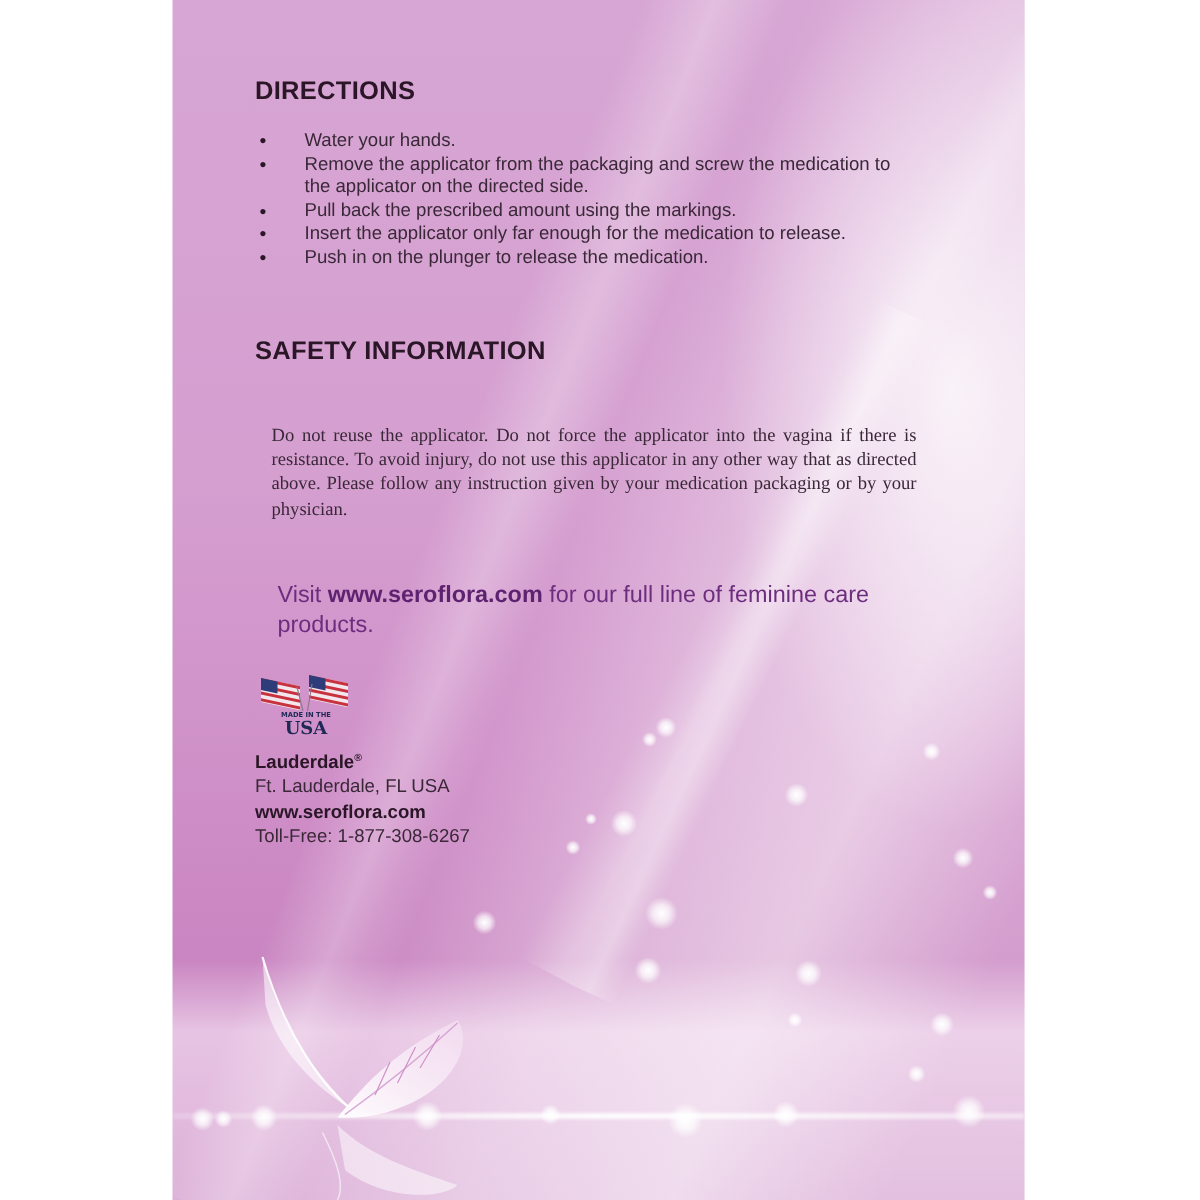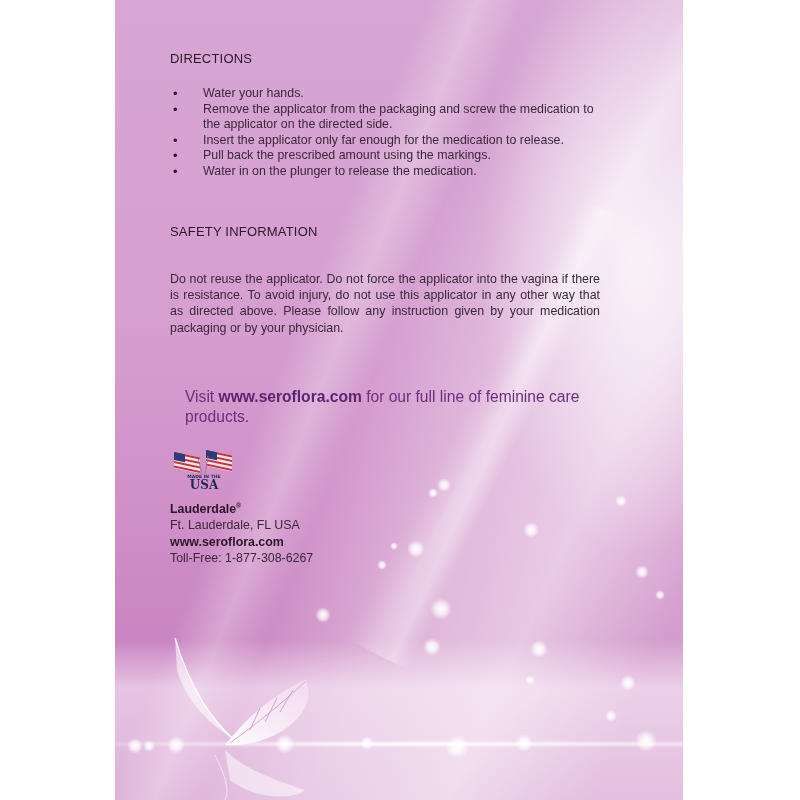--- a/index.html
+++ b/index.html
@@ -9,27 +9,27 @@
       background:
         radial-gradient(ellipse 220px 420px at 520px 260px, rgba(255,255,255,0.75), rgba(255,255,255,0) 70%),
         linear-gradient(115deg, rgba(255,255,255,0) 45%, rgba(255,255,255,0.35) 60%, rgba(255,255,255,0.55) 75%, rgba(255,255,255,0.2) 90%),
         linear-gradient(180deg, #d7a6d4 0%, #d59fd0 40%, #cf8fc8 65%, #c985c1 80%, #e7c4e3 86%, #dcb0d8 100%);
     }
     .beam { position:absolute; background:linear-gradient(90deg, rgba(255,255,255,0), rgba(255,255,255,0.5), rgba(255,255,255,0)); transform-origin:top left; }
     .sparkle { position:absolute; border-radius:50%; background:radial-gradient(circle, rgba(255,255,255,1) 0%, rgba(255,255,255,0.7) 35%, rgba(255,255,255,0) 70%); }
     .horizon { position:absolute; left:0; top:742px; width:568px; height:4px; background:linear-gradient(90deg, rgba(255,255,255,0.2), rgba(255,255,255,0.9), rgba(255,255,255,0.5)); filter:blur(1px); }
     .feather { position:absolute; }
     .content { position:absolute; left:55px; top:0; width:430px; color:#2a1a28; }
-    h2 { margin:0; font-size:13px; font-weight:400; color:#2a1626; letter-spacing:0.2px; }
+    h2 { margin:0; font-size:17px; font-weight:700; color:#2a1626; letter-spacing:0.2px; }
     .h-directions { position:absolute; top:51px; }
     .h-safety { position:absolute; top:224px; }
     ul.dir { position:absolute; top:86px; left:0; margin:0; padding:0; list-style:none; width:430px; }
     ul.dir li { position:relative; padding-left:33px; font-size:12.4px; line-height:15.6px; color:#3a2838; }
     ul.dir li::before { content:"•"; position:absolute; left:3px; top:0; font-size:13px; color:#2a1626; }
-    .safety { position:absolute; top:271px; left:0; width:430px; font-size:12.4px; line-height:16.2px; color:#3a2838; text-align:justify; margin:0; }
+    .safety { position:absolute; top:271px; left:0; width:430px; font-size:12.4px; line-height:16.2px; color:#3a2838; text-align:justify; margin:11px;font-family:Liberation Serif, serif; }
     .visit { position:absolute; top:372px; left:0; width:430px; font-size:15.6px; line-height:20px; color:#6d2d7e; margin:15px; }
     .visit b { font-weight:700; color:#5e2370; }
     .badge { position:absolute; top:448px; left:2px; width:64px; height:42px; }
     .contact { position:absolute; top:498px; left:0; font-size:12.4px; line-height:16.2px; color:#3a2838; }
     .contact .name { font-weight:700; color:#2a1626; }
     .contact .name sup { font-size:7px; }
     .contact .web { font-weight:700; color:#2a1626; }
   </style>
 </head>
 <body>
@@ -81,23 +81,23 @@
     <path d="M95 100 L 105 78 M 110 92 L 122 68 M 125 82 L 138 60" stroke="#cf8fc8" stroke-width="0.8" fill="none"></path>
     <path d="M70 120 C 90 140, 120 150, 150 160 C 140 170, 100 170, 75 150 Z" fill="#ffffff" opacity="0.5"></path>
     <path d="M60 125 C 70 145, 75 160, 70 170" stroke="#ffffff" stroke-width="1" fill="none" opacity="0.6"></path>
   </svg>
 
   <div class="content">
     <h2 class="h-directions">DIRECTIONS</h2>
     <ul class="dir">
       <li>Water your hands.</li>
       <li>Remove the applicator from the packaging and screw the medication to the applicator on the directed side.</li>
+      <li>Pull back the prescribed amount using the markings.</li>
       <li>Insert the applicator only far enough for the medication to release.</li>
-      <li>Pull back the prescribed amount using the markings.</li>
-      <li>Water in on the plunger to release the medication.</li>
+      <li>Push in on the plunger to release the medication.</li>
     </ul>
 
     <h2 class="h-safety">SAFETY INFORMATION</h2>
     <p class="safety">Do not reuse the applicator. Do not force the applicator into the vagina if there is resistance. To avoid injury, do not use this applicator in any other way that as directed above. Please follow any instruction given by your medication packaging or by your physician.</p>
 
     <p class="visit"><span>Visit </span><b>www.seroflora.com</b><span> for our full line of feminine care products.</span></p>
 
     <svg class="badge" viewBox="0 0 64 42">
 
       <g transform="translate(2,4) skewY(12)">

